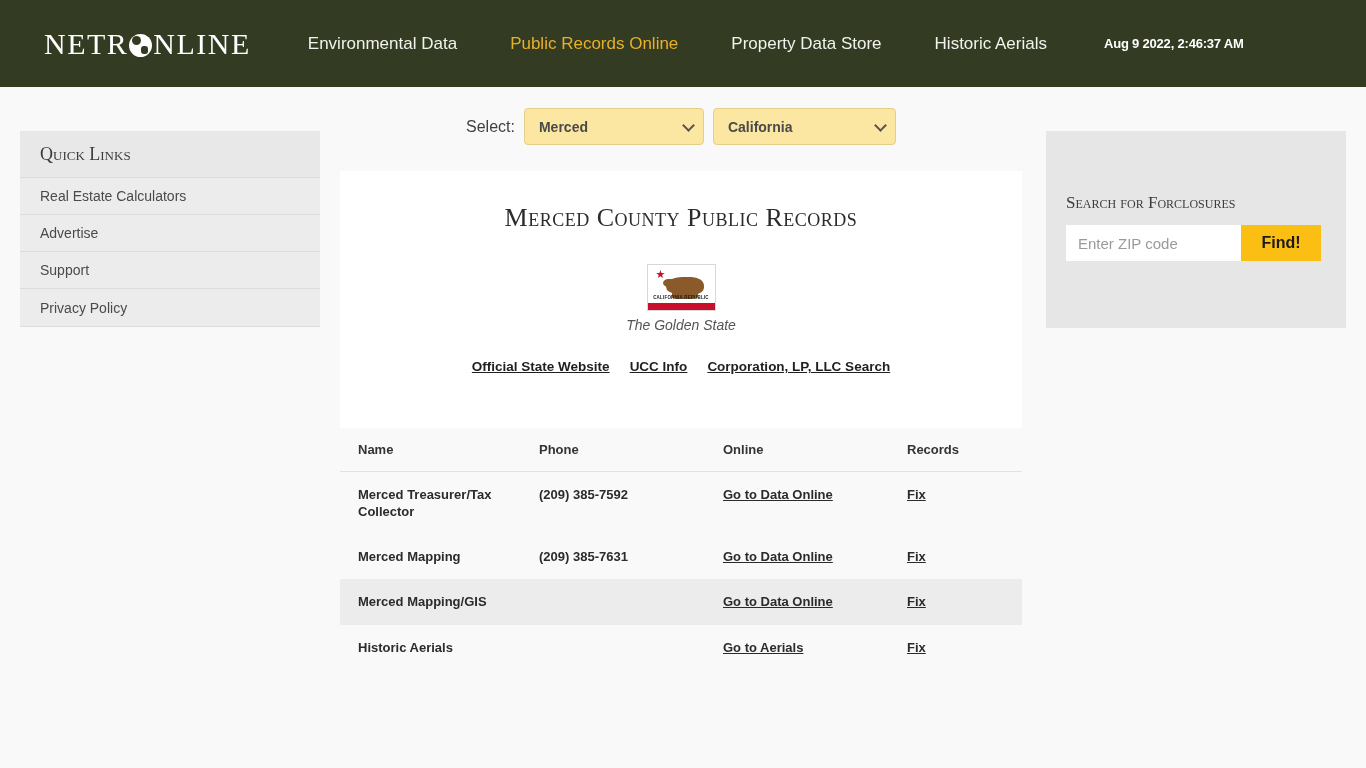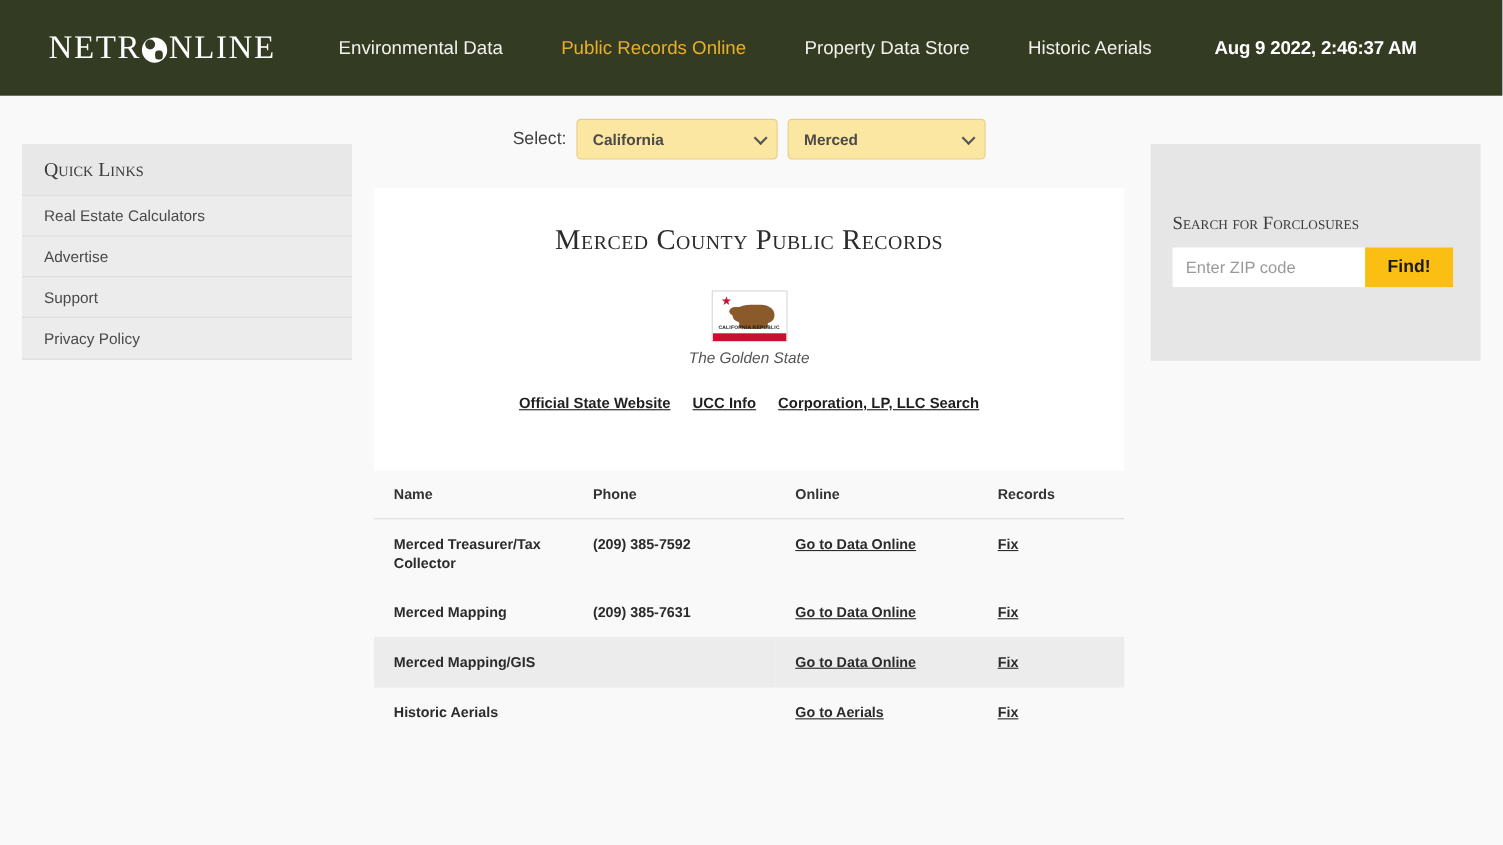--- a/index.html
+++ b/index.html
@@ -64,21 +64,21 @@
   .nav a {
     color:#f2f2ec;
     text-decoration:none;
     font-size:17px;
     white-space:nowrap;
   }
   .nav a.active { color:#e8b029; }
   .clock {
     position:absolute;
     left:1104px;
-    font-size:17px;
+    font-size:13px;
     font-weight:bold;
     color:#ffffff;
     white-space:nowrap;
     letter-spacing:-0.2px;
   }
 
   
   .quicklinks {
     position:absolute;
     left:20px; top:131px;
@@ -325,28 +325,28 @@
     <span>Support</span>
   </div>
   <div class="ql-item">
     <span>Privacy Policy</span>
   </div>
 </aside>
 
 <div class="select-bar">
   <span class="select-label">Select:</span>
   <span class="sel-wrap">
-    <select class="sel" id="state-select">
-      <option>California</option>
+    <select class="sel" id="county-select">
+      <option>Merced</option>
     </select>
     <span class="chev"></span>
   </span>
   <span class="sel-wrap">
-    <select class="sel" id="county-select">
-      <option>Merced</option>
+    <select class="sel" id="state-select">
+      <option>California</option>
     </select>
     <span class="chev"></span>
   </span>
 </div>
 
 <section class="card">
   <h1 class="page-title">Merced County Public Records</h1>
   <div class="flag-wrap">
     <div class="flag">
       <span class="star">★</span>

